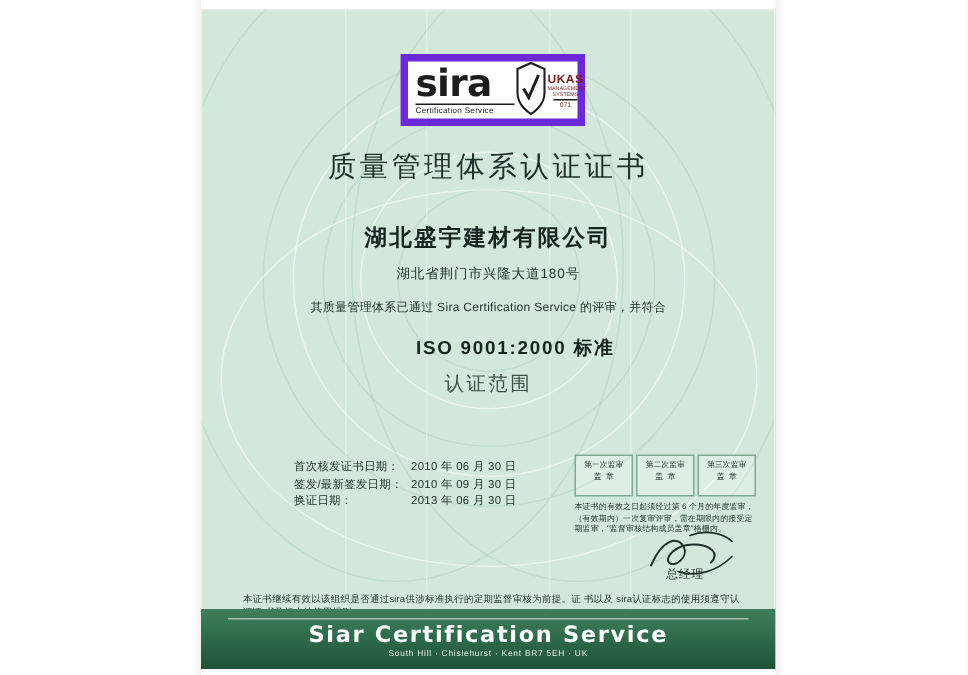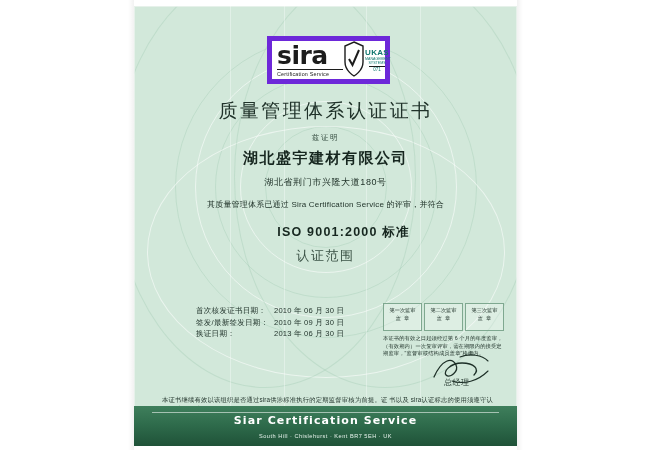--- a/index.html
+++ b/index.html
@@ -111,21 +111,21 @@
     align-items: center;
     justify-content: center;
   }
   #logo-right {
     width: 24px;
     height: 42px;
     display: flex;
     flex-direction: column;
     align-items: center;
     justify-content: center;
-    color: #0f766e;
+    color: #7f1d1d;
   }
   #ukas-word {
     font-size: 8px;
     font-weight: bold;
     letter-spacing: 0.3px;
   }
   #ukas-lines {
     font-size: 3.6px;
     line-height: 4.4px;
     text-align: center;
@@ -260,21 +260,21 @@
     right: 18px;
     top: 6px;
     height: 1px;
     background: rgba(255,255,255,0.55);
   }
   #footer-name {
     position: absolute;
     left: 0; right: 0;
     top: 8px;
     font-family: "DejaVu Sans", sans-serif;
-    font-size: 11px;
+    font-size: 15px;
     letter-spacing: 1.1px;
     font-weight: bold;
   }
   #footer-addr {
     position: absolute;
     left: 0; right: 0;
     top: 27px;
     font-size: 5.6px;
     letter-spacing: 0.5px;
     color: #e7f3ec;
@@ -327,21 +327,20 @@
         </svg>
       </div>
       <div id="logo-right">
         <div id="ukas-word">UKAS</div>
         <div id="ukas-lines">MANAGEMENT SYSTEMS</div>
         <div id="ukas-num">071</div>
       </div>
     </div>
 
     <div id="title">质量管理体系认证证书</div>
-    <div class="ctr" id="lbl-issue">兹证明</div>
     <div class="ctr" id="company">湖北盛宇建材有限公司</div>
     <div class="ctr" id="address">湖北省荆门市兴隆大道180号</div>
     <div class="ctr" id="conform">其质量管理体系已通过 Sira Certification Service 的评审，并符合</div>
     <div class="ctr" id="standard">ISO 9001:2000 标准</div>
     <div class="ctr" id="lbl-scope">认证范围</div>
 
     <div id="details">
       <table>
         <tbody>
         <tr>

